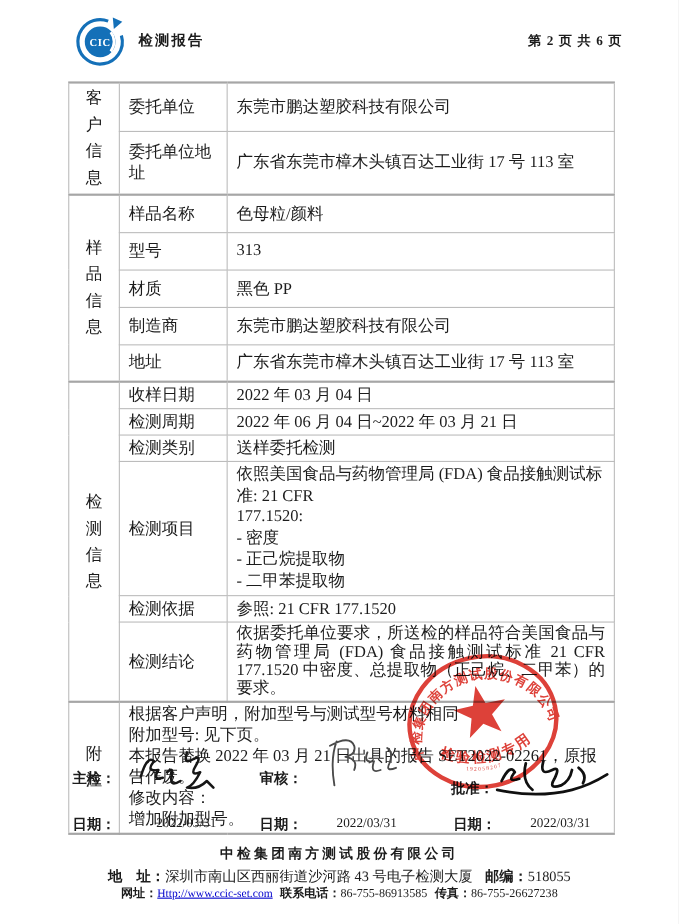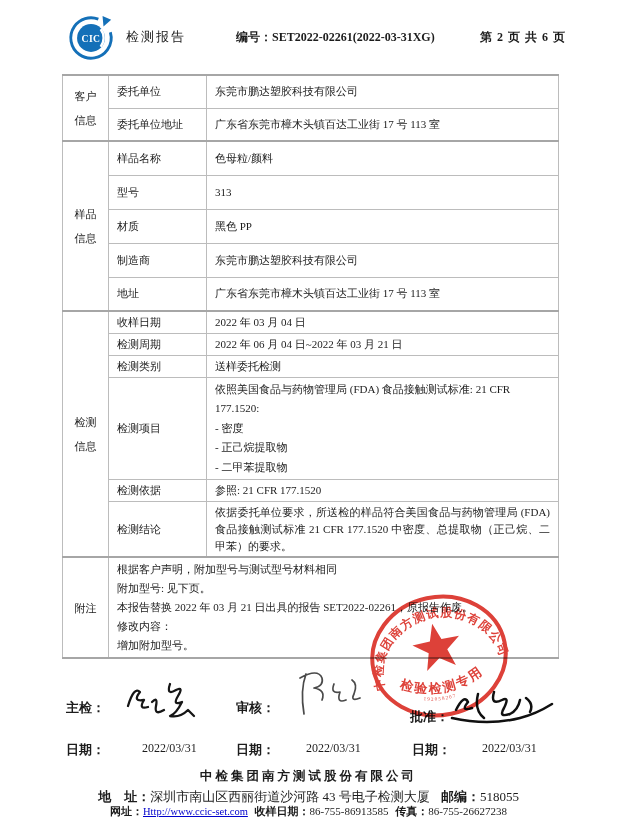--- a/index.html
+++ b/index.html
@@ -6,30 +6,30 @@
   html,body { background:#e8e8e8; }
   #page {
     position:relative; width:617px; height:840px; background:#ffffff;
     font-family:"Liberation Serif","DejaVu Serif",serif; color:#1c1c1c;
     overflow:hidden; margin:0 auto;
   }
   .abs { position:absolute; }
   .b { font-weight:bold; }
 
   
-  #hdr-title { left:126px; top:28px; font-size:13px; font-weight:normal; letter-spacing:2px; }
+  #hdr-title { left:126px; top:28px; font-size:13px; font-weight:bold; letter-spacing:2px; }
   #hdr-no    { left:236px; top:29px; font-size:12px; font-weight:bold; }
   #hdr-page  { left:480px; top:29px; font-size:12px; font-weight:bold; letter-spacing:1px; }
   #logo { left:64px; top:13px; width:54px; height:50px; }
 
   
   #info-table {
     position:absolute; left:62px; top:74px; width:497px;
     border-collapse:collapse; table-layout:fixed;
-    font-size:11px;
+    font-size:15px;
     border-top:2px solid #a6a6a6; border-bottom:2px solid #a6a6a6;
     border-left:1px solid #b9b9b9; border-right:1px solid #b9b9b9;
   }
   #info-table td { border:1px solid #bcbcbc; padding:2px 8px; vertical-align:middle; }
   #info-table tr.gtop > td { border-top:2px solid #a6a6a6; }
   td.glabel { text-align:center; white-space:pre-line; line-height:24px; padding:2px 2px; }
   td.ml   { white-space:pre-line; line-height:19.5px; padding:5px 8px; }
   td.just { text-align:justify; line-height:16.8px; padding:4px 8px;margin-left:36px; }
 
   
@@ -57,21 +57,20 @@
   <svg id="logo" class="abs" viewBox="0 0 56 52">
     <g fill="none" stroke="#1470b8">
       <circle cx="28" cy="26" r="21" stroke-width="3" stroke-dasharray="112 20" stroke-dashoffset="-14" transform="rotate(-55 28 26)"></circle>
     </g>
     <polygon points="40,3 49,7 41,14" fill="#1470b8"></polygon>
     <circle cx="28" cy="26" r="14.5" fill="#1470b8"></circle>
     <path d="M38 17 A14.5 14.5 0 0 1 38 35" fill="none" stroke="#ffffff" stroke-width="2.5"></path>
     <text x="28" y="30" text-anchor="middle" font-size="10" font-weight="bold" font-family="Liberation Serif, serif" fill="#ffffff" letter-spacing="0.5">CIC</text>
   </svg>
   <div class="abs" id="hdr-title">检测报告</div>
-  <div class="abs" id="hdr-no"><span>编号：</span><span>SET2022-02261(2022-03-31XG)</span></div>
   <div class="abs" id="hdr-page">第 2 页 共 6 页</div>
 
   <table id="info-table">
     <colgroup>
         <col style="width:46px">
         <col style="width:98px">
         <col>
       </colgroup>
     <tbody>
         <tr class="gtop" style="height:33px">
@@ -189,17 +188,17 @@
     </text>
   </svg>
 
   <div class="abs" id="ft-company">中检集团南方测试股份有限公司</div>
   <div class="abs" id="ft-addr">
     <span class="b">地　址：</span><span>深圳市南山区西丽街道沙河路 43 号电子检测大厦</span>
     <span class="b" style="margin-left:8px">邮编：</span><span>518055</span>
   </div>
   <div class="abs" id="ft-web">
     <span class="b">网址：</span><a id="ft-url" href="#">Http://www.ccic-set.com</a>
-    <span class="b" style="margin-left:4px">收样日期：</span><span>86-755-86913585</span>
+    <span class="b" style="margin-left:4px">联系电话：</span><span>86-755-86913585</span>
     <span class="b" style="margin-left:4px">传真：</span><span>86-755-26627238</span>
   </div>
 
 </div>
 
 </body></html>

